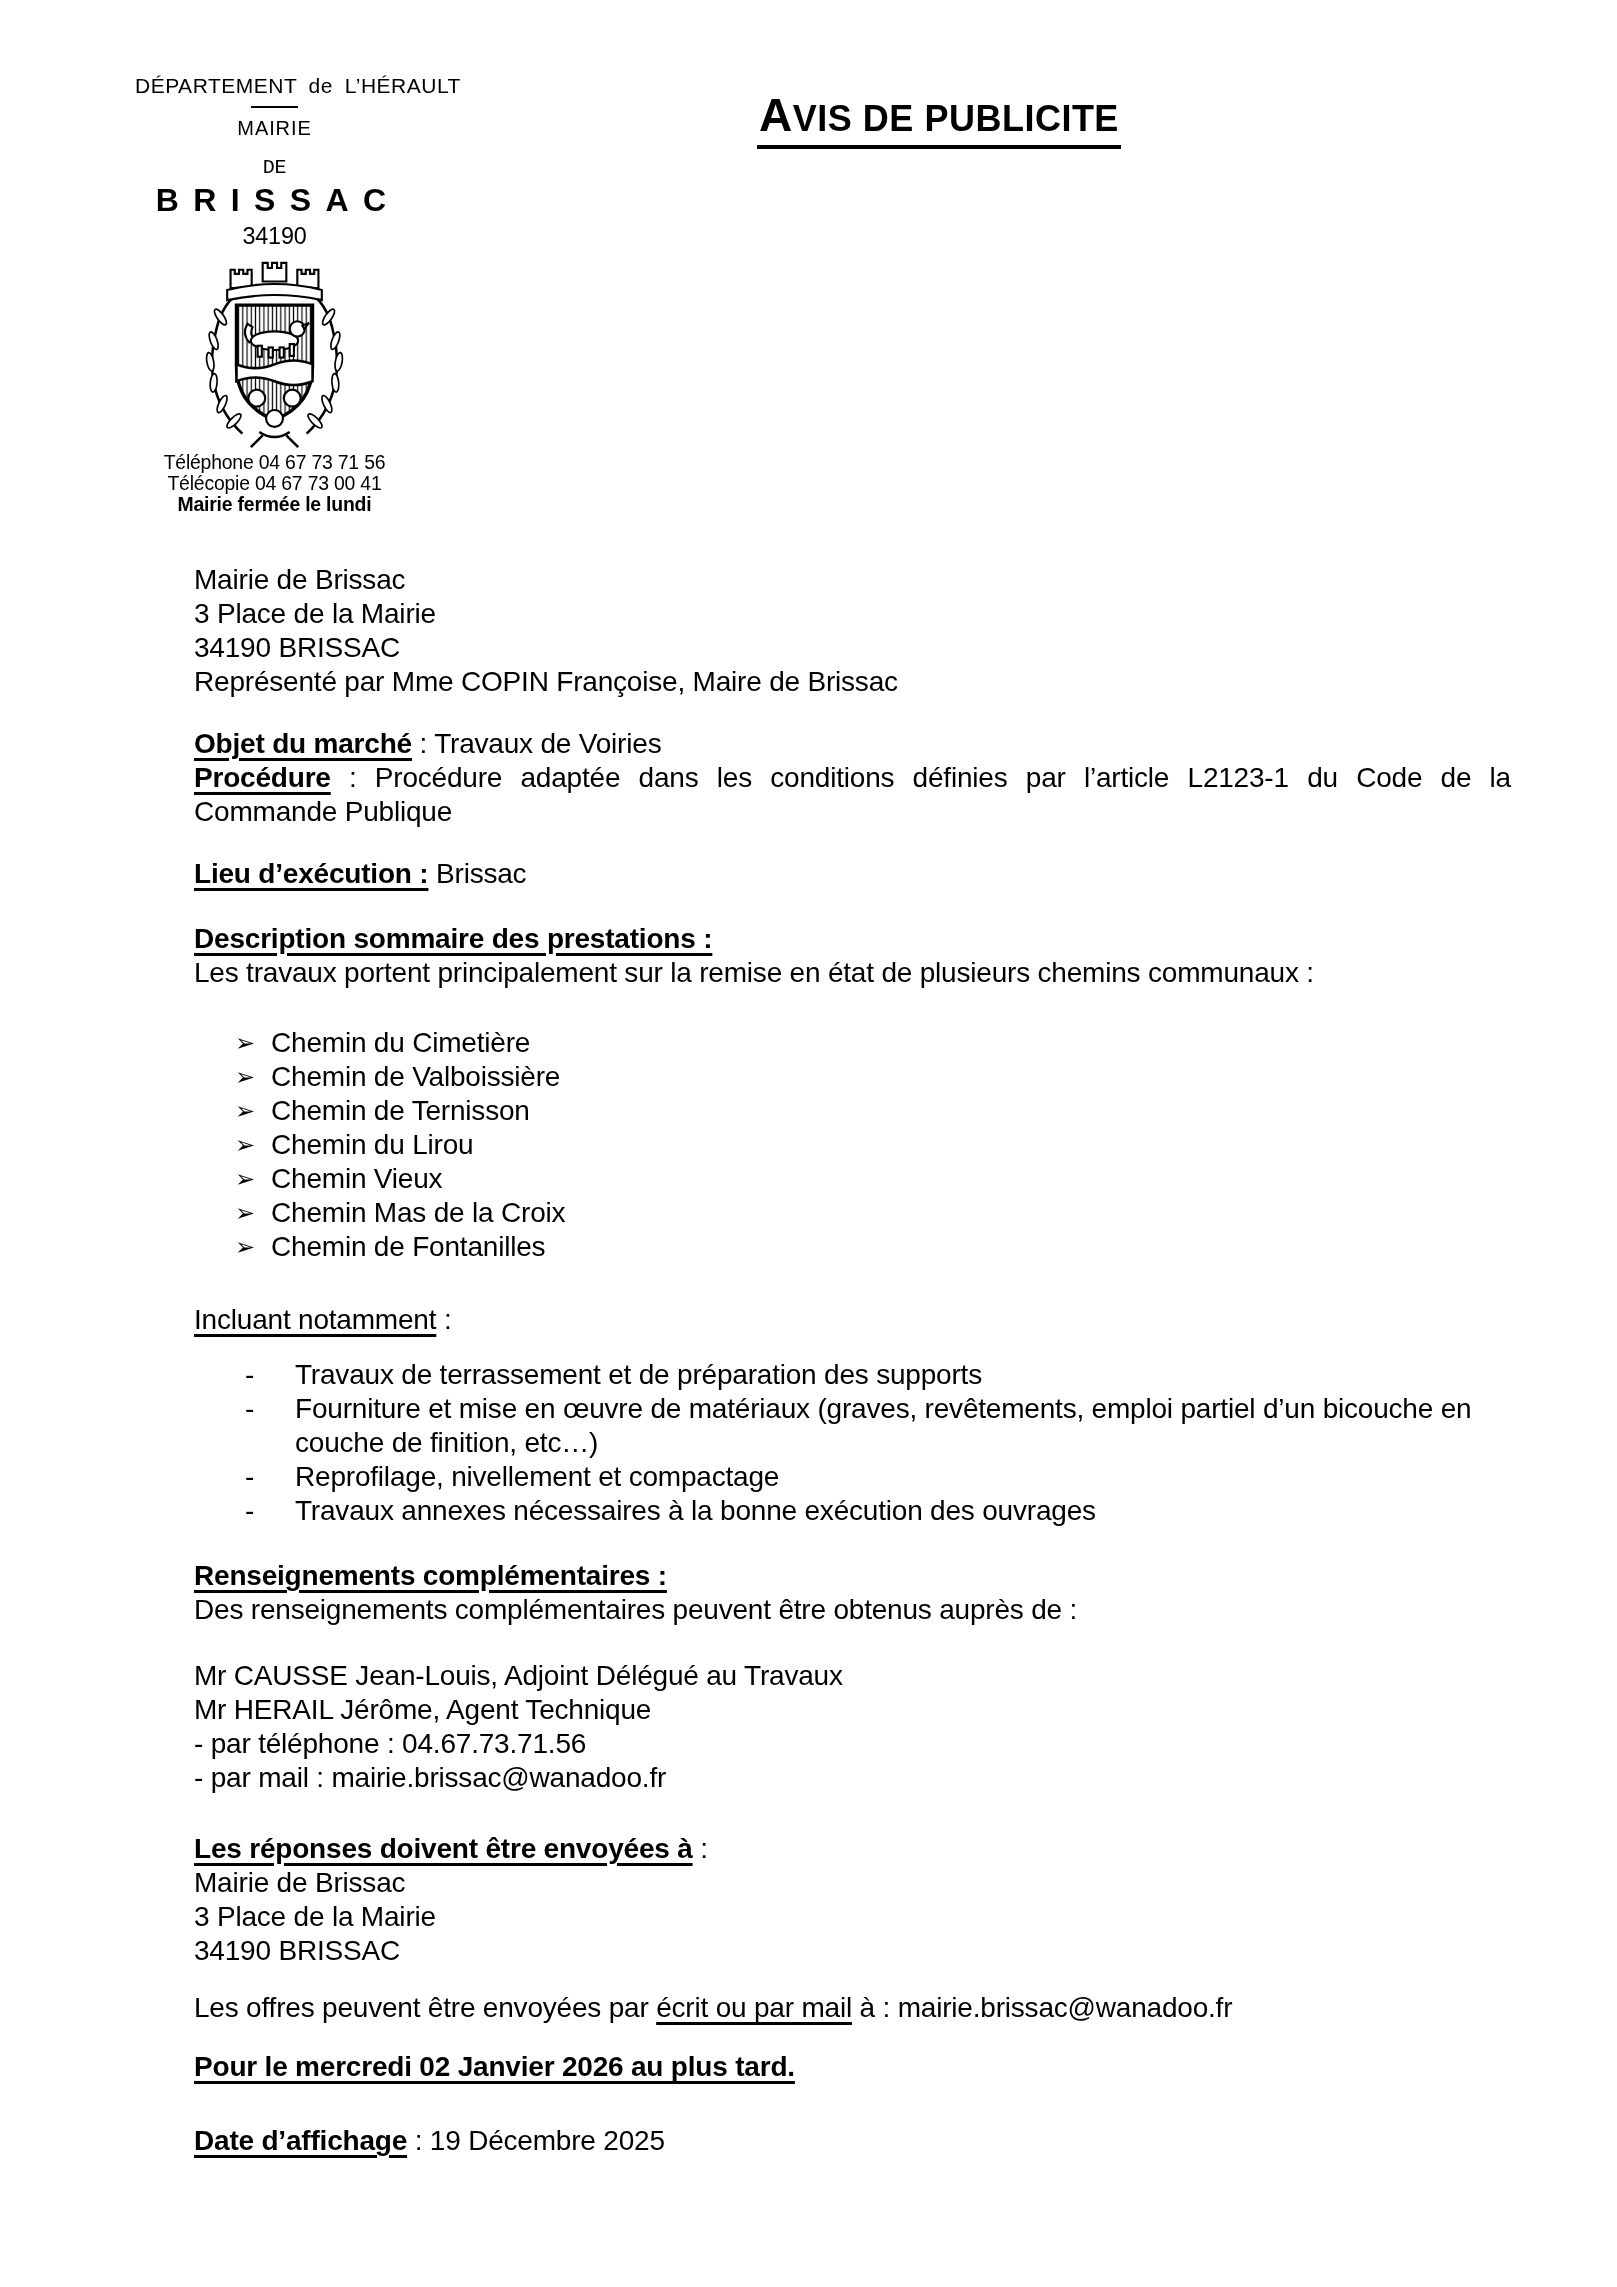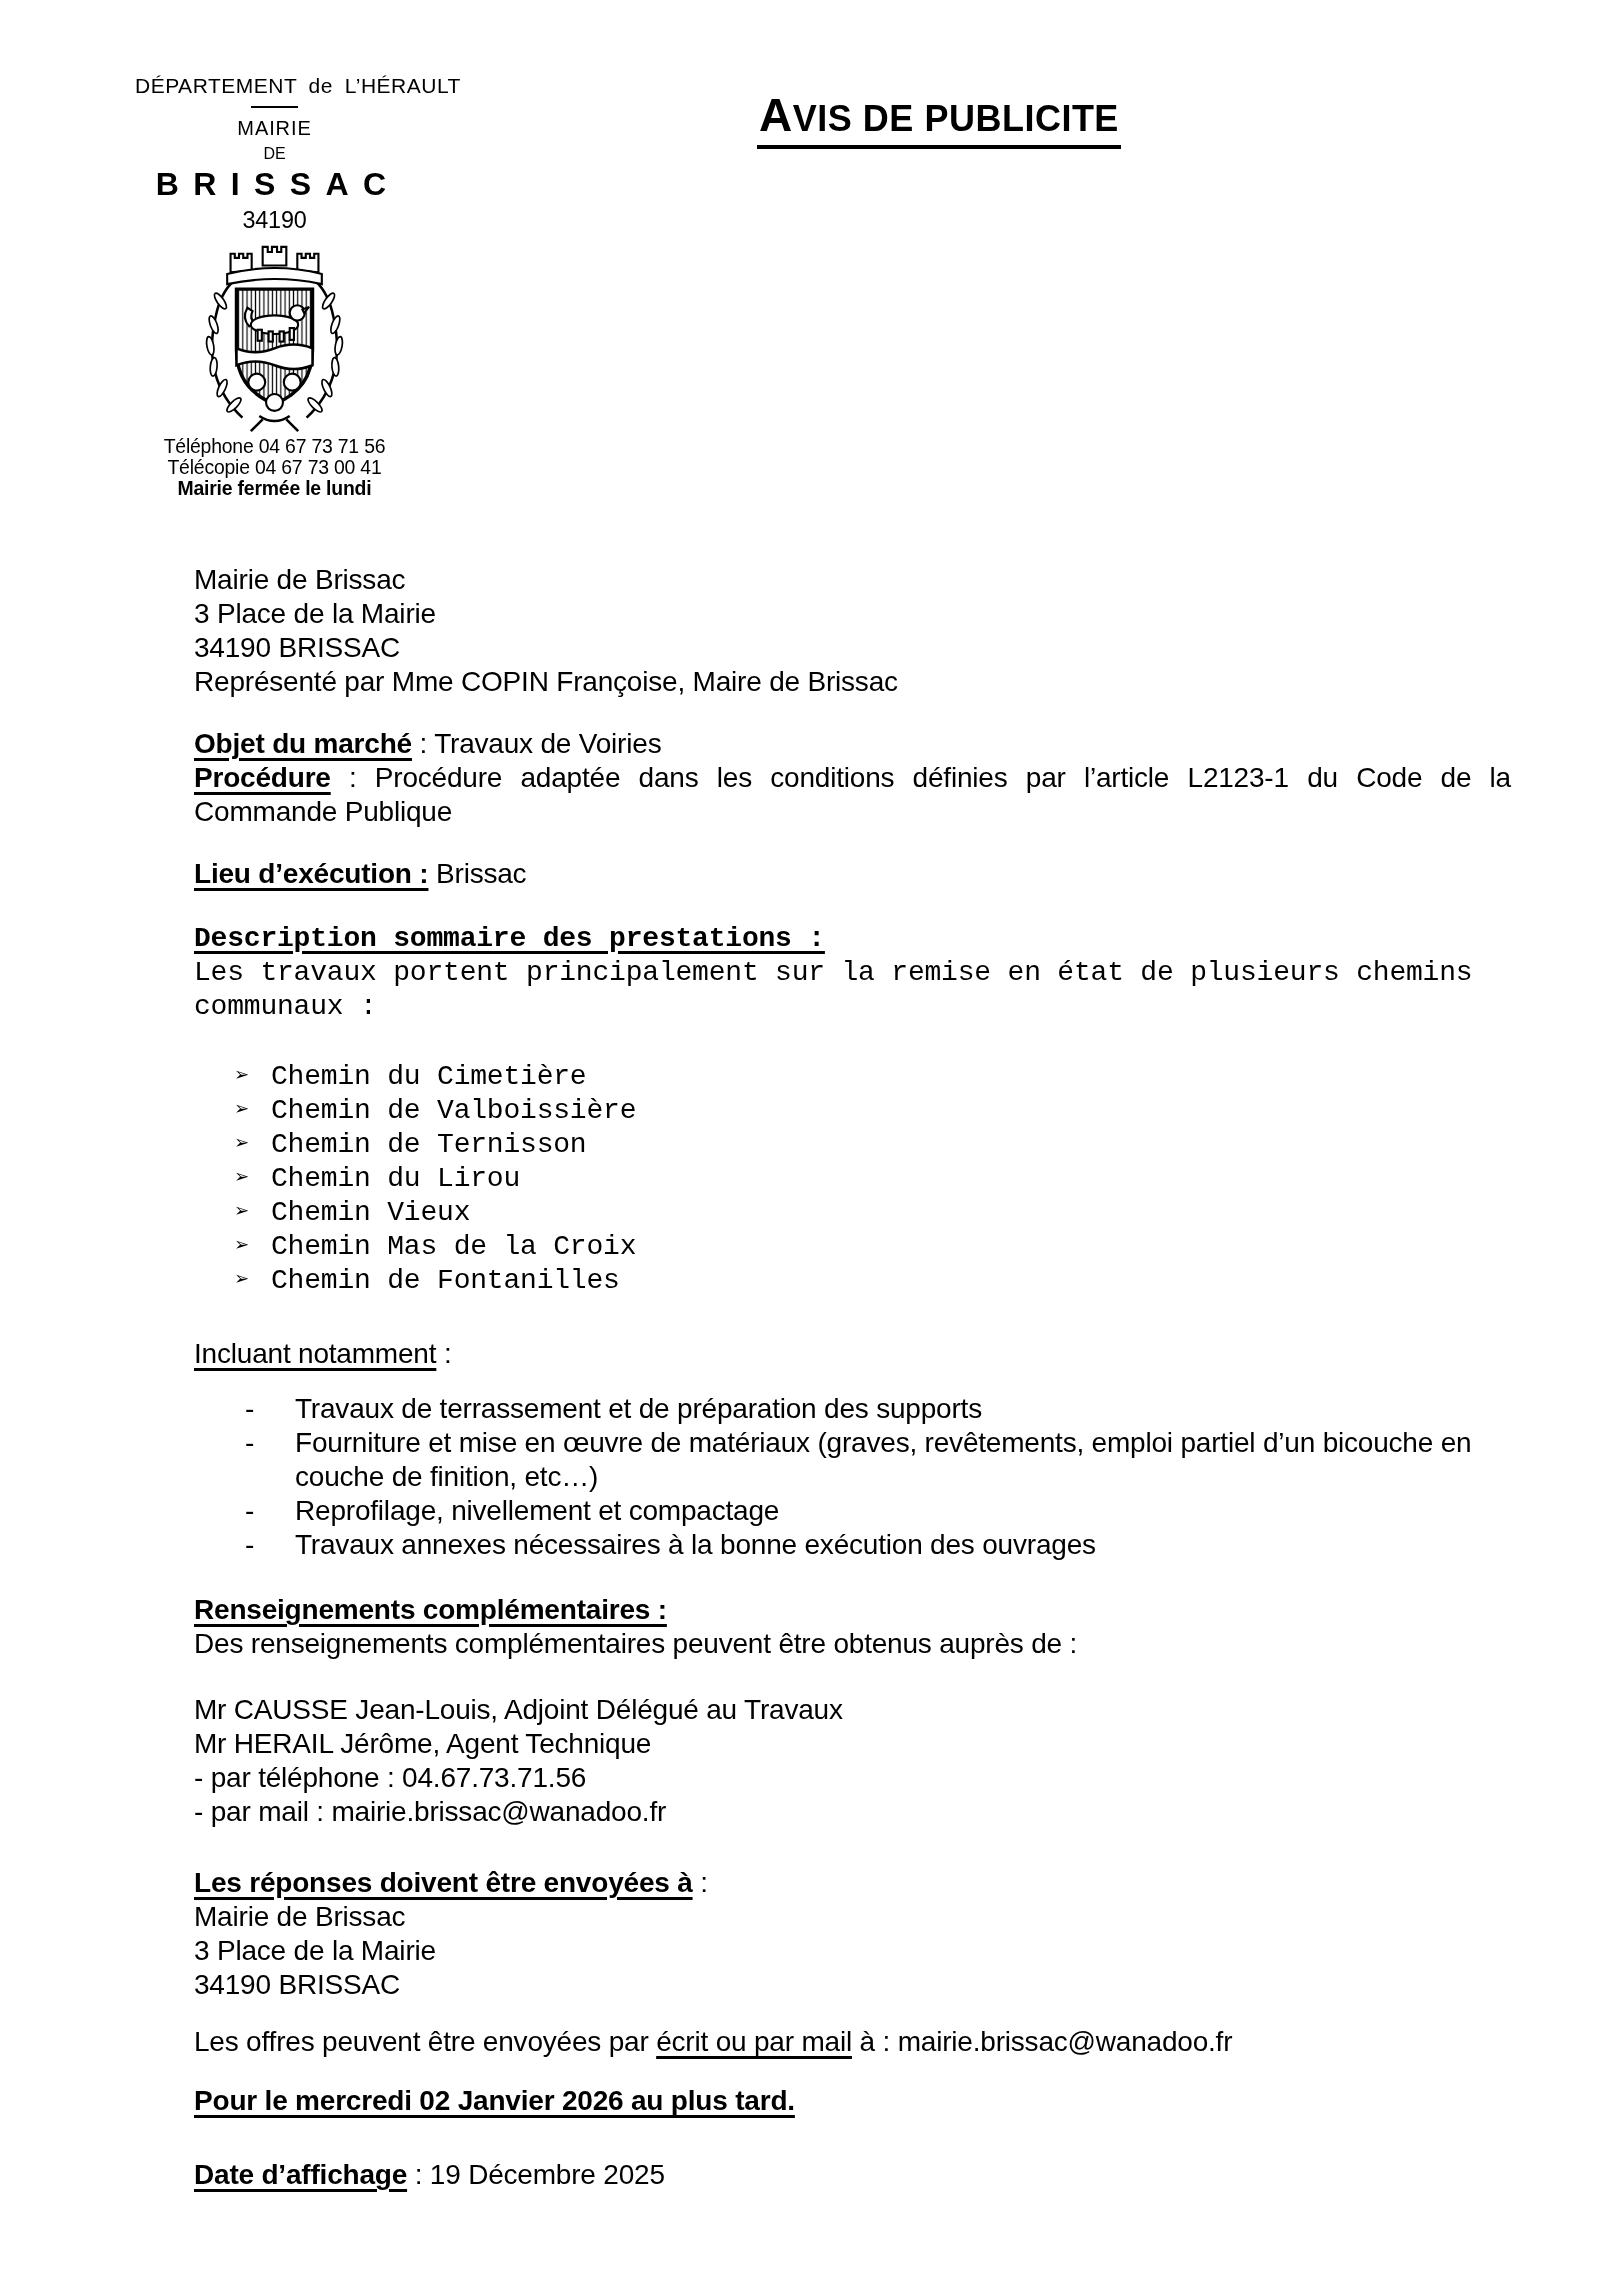--- a/index.html
+++ b/index.html
@@ -10,21 +10,21 @@
     font-family:"Liberation Sans","DejaVu Sans",sans-serif;
     overflow:hidden;
     letter-spacing:-0.2px;
   }
   
   .header{display:flex;align-items:flex-start;height:504px;padding:74px 153px 0 135px;box-sizing:border-box;}
   .logo-block{width:279px;text-align:center;flex:0 0 auto;}
   .dept{font-size:21px;letter-spacing:0.5px;word-spacing:5.4px;white-space:nowrap;}
   .dept-rule{width:47px;height:1.8px;background:#000;margin:8px auto 9px auto;}
   .org-l1{font-size:20px;letter-spacing:0.9px;margin-top:1.8px;}
-  .org-l2{font-size:16px;margin-top:5px;}
+  .org-l2{font-size:20px;margin-top:16px;font-family:Liberation Mono, monospace;}
   .org-name{font-size:32px;font-weight:bold;letter-spacing:14.4px;margin-top:3.6px;margin-left:7.2px;}
   .org-cp{font-size:23.4px;margin-top:4px;}
   .emblem{margin:5.4px auto 1.8px auto;display:block;}
   .contact-lines{margin-top:3.6px;font-size:19.4px;line-height:21px;}
   .contact-lines .closed{font-weight:bold;}
   .title-block{flex:1;display:flex;justify-content:center;}
   .title{
     margin:16px 0 0 0;font-weight:bold;font-size:36px;letter-spacing:0.5px;
     border-bottom:4.5px solid #000;padding:0 1.8px 4.5px 1.8px;line-height:1.1;white-space:nowrap;
   }
@@ -32,21 +32,21 @@
   
   .doc-body{padding:0 106px 0 194px;font-size:28px;line-height:34px;}
   p{margin:0;}
   .bu{font-weight:bold;text-decoration:underline;text-decoration-thickness:2.7px;text-underline-offset:5.4px;}
   .u{text-decoration:underline;text-decoration-thickness:2.7px;text-underline-offset:5.4px;}
   .issuer{margin-top:59px;}
   .sec-objet{margin-top:28px;}
   .sec-type{margin-top:22.5px;}
   .sec-procedure{text-align:justify;}
   .sec-lieu{margin-top:28px;}
-  .sec-description{margin-top:31px;font-family:Liberation Mono, monospace;}
+  .sec-description{margin-top:31px;}
   ul.chevrons{list-style:none;margin:36px 0 0 0;padding:0;}
   ul.chevrons li{position:relative;padding-left:77px;line-height:34px;}
   ul.chevrons .marker{position:absolute;left:41px;top:0;font-size:24px;}
   .sec-incluant{margin-top:39px;}
   ul.dashes{list-style:none;margin:21px 0 0 0;padding:0;}
   ul.dashes li{position:relative;padding-left:101px;line-height:34px;margin:0;}
   ul.dashes .marker{position:absolute;left:51px;top:0;}
   .sec-renseignements{margin-top:31px;}
   .contacts{margin-top:32px;}
   .sec-reponses{margin-top:37px;}

